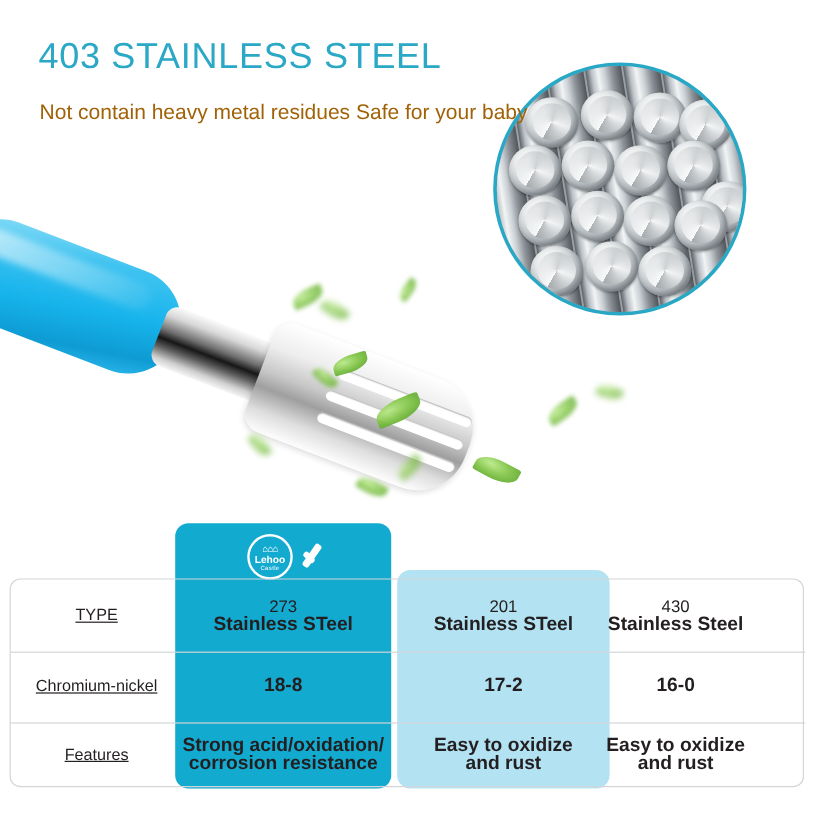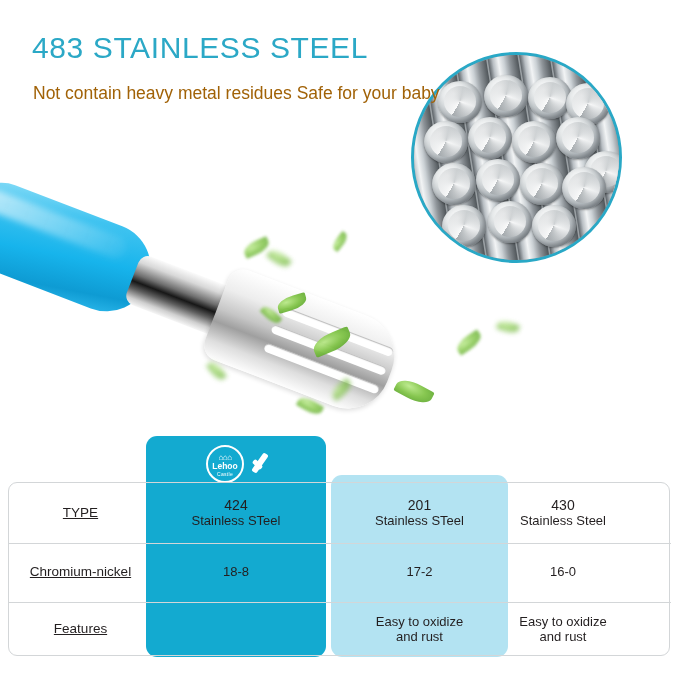--- a/index.html
+++ b/index.html
@@ -270,21 +270,21 @@
     display: flex;
     align-items: center;
     justify-content: center;
     text-align: center;
     color: #231F20;
     line-height: 15px;
     box-sizing: border-box;
   }
   .cell .c-line { display: block; }
   .c-label { font-size: 13.5px; }
-  .c-val   { font-size: 13px; }
+  .c-val   { font-size: 16px; font-weight: bold; }
   .c-top   { font-size: 14px; }
 
   .col-a { left: 12px;   width: 137px; text-decoration: underline; }
   .col-b { left: 146px; width: 180px; }
   .col-c { left: 331px; width: 177px; }
   .col-d { left: 485px; width: 156px; }
 
   .row-1 { top: 483px;  height: 59px; }
   .row-2 { top: 542px;  height: 59px; }
   .row-3 { top: 601px;  height: 55px; }
@@ -340,21 +340,21 @@
       <div class="rod-end" style="left:18px;top:108px;"></div>
       <div class="rod-end" style="left:62px;top:104px;"></div>
       <div class="rod-end" style="left:106px;top:108px;"></div>
       <div class="rod-end" style="left:148px;top:112px;"></div>
       <div class="rod-end" style="left:28px;top:150px;"></div>
       <div class="rod-end" style="left:74px;top:146px;"></div>
       <div class="rod-end" style="left:118px;top:150px;"></div>
     </div>
   </div>
 
-  <div class="headline">483 STAINLESS STEEL</div>
+  <div class="headline">403 STAINLESS STEEL</div>
   <div class="subline">
     <span class="c-line">Not contain heavy metal residues</span>
     <span class="c-line">Safe for your baby</span>
   </div>
 
   <div class="col-primary">
     <div class="badge">
       <div class="badge-circle">
         <span class="badge-castle">⌂⌂⌂</span>
         <span class="badge-name">Lehoo</span>
@@ -368,21 +368,21 @@
   <div class="table-wrap">
     <div class="row-div r1"></div>
     <div class="row-div r2"></div>
   </div>
 
   <div class="cell col-a row-1">
     <span class="c-label">TYPE</span>
   </div>
   <div class="cell col-b row-1">
     <div>
-      <span class="c-line c-top">424</span>
+      <span class="c-line c-top">273</span>
       <span class="c-line c-val">Stainless STeel</span>
     </div>
   </div>
   <div class="cell col-c row-1">
     <div>
       <span class="c-line c-top">201</span>
       <span class="c-line c-val">Stainless STeel</span>
     </div>
   </div>
   <div class="cell col-d row-1">
@@ -401,20 +401,26 @@
   <div class="cell col-c row-2">
     <span class="c-val">17-2</span>
   </div>
   <div class="cell col-d row-2">
     <span class="c-val">16-0</span>
   </div>
 
   <div class="cell col-a row-3">
     <span class="c-label">Features</span>
   </div>
+  <div class="cell col-b row-3">
+    <div>
+      <span class="c-line c-val">Strong acid/oxidation/</span>
+      <span class="c-line c-val">corrosion resistance</span>
+    </div>
+  </div>
   <div class="cell col-c row-3">
     <div>
       <span class="c-line c-val">Easy to oxidize</span>
       <span class="c-line c-val">and rust</span>
     </div>
   </div>
   <div class="cell col-d row-3">
     <div>
       <span class="c-line c-val">Easy to oxidize</span>
       <span class="c-line c-val">and rust</span>

